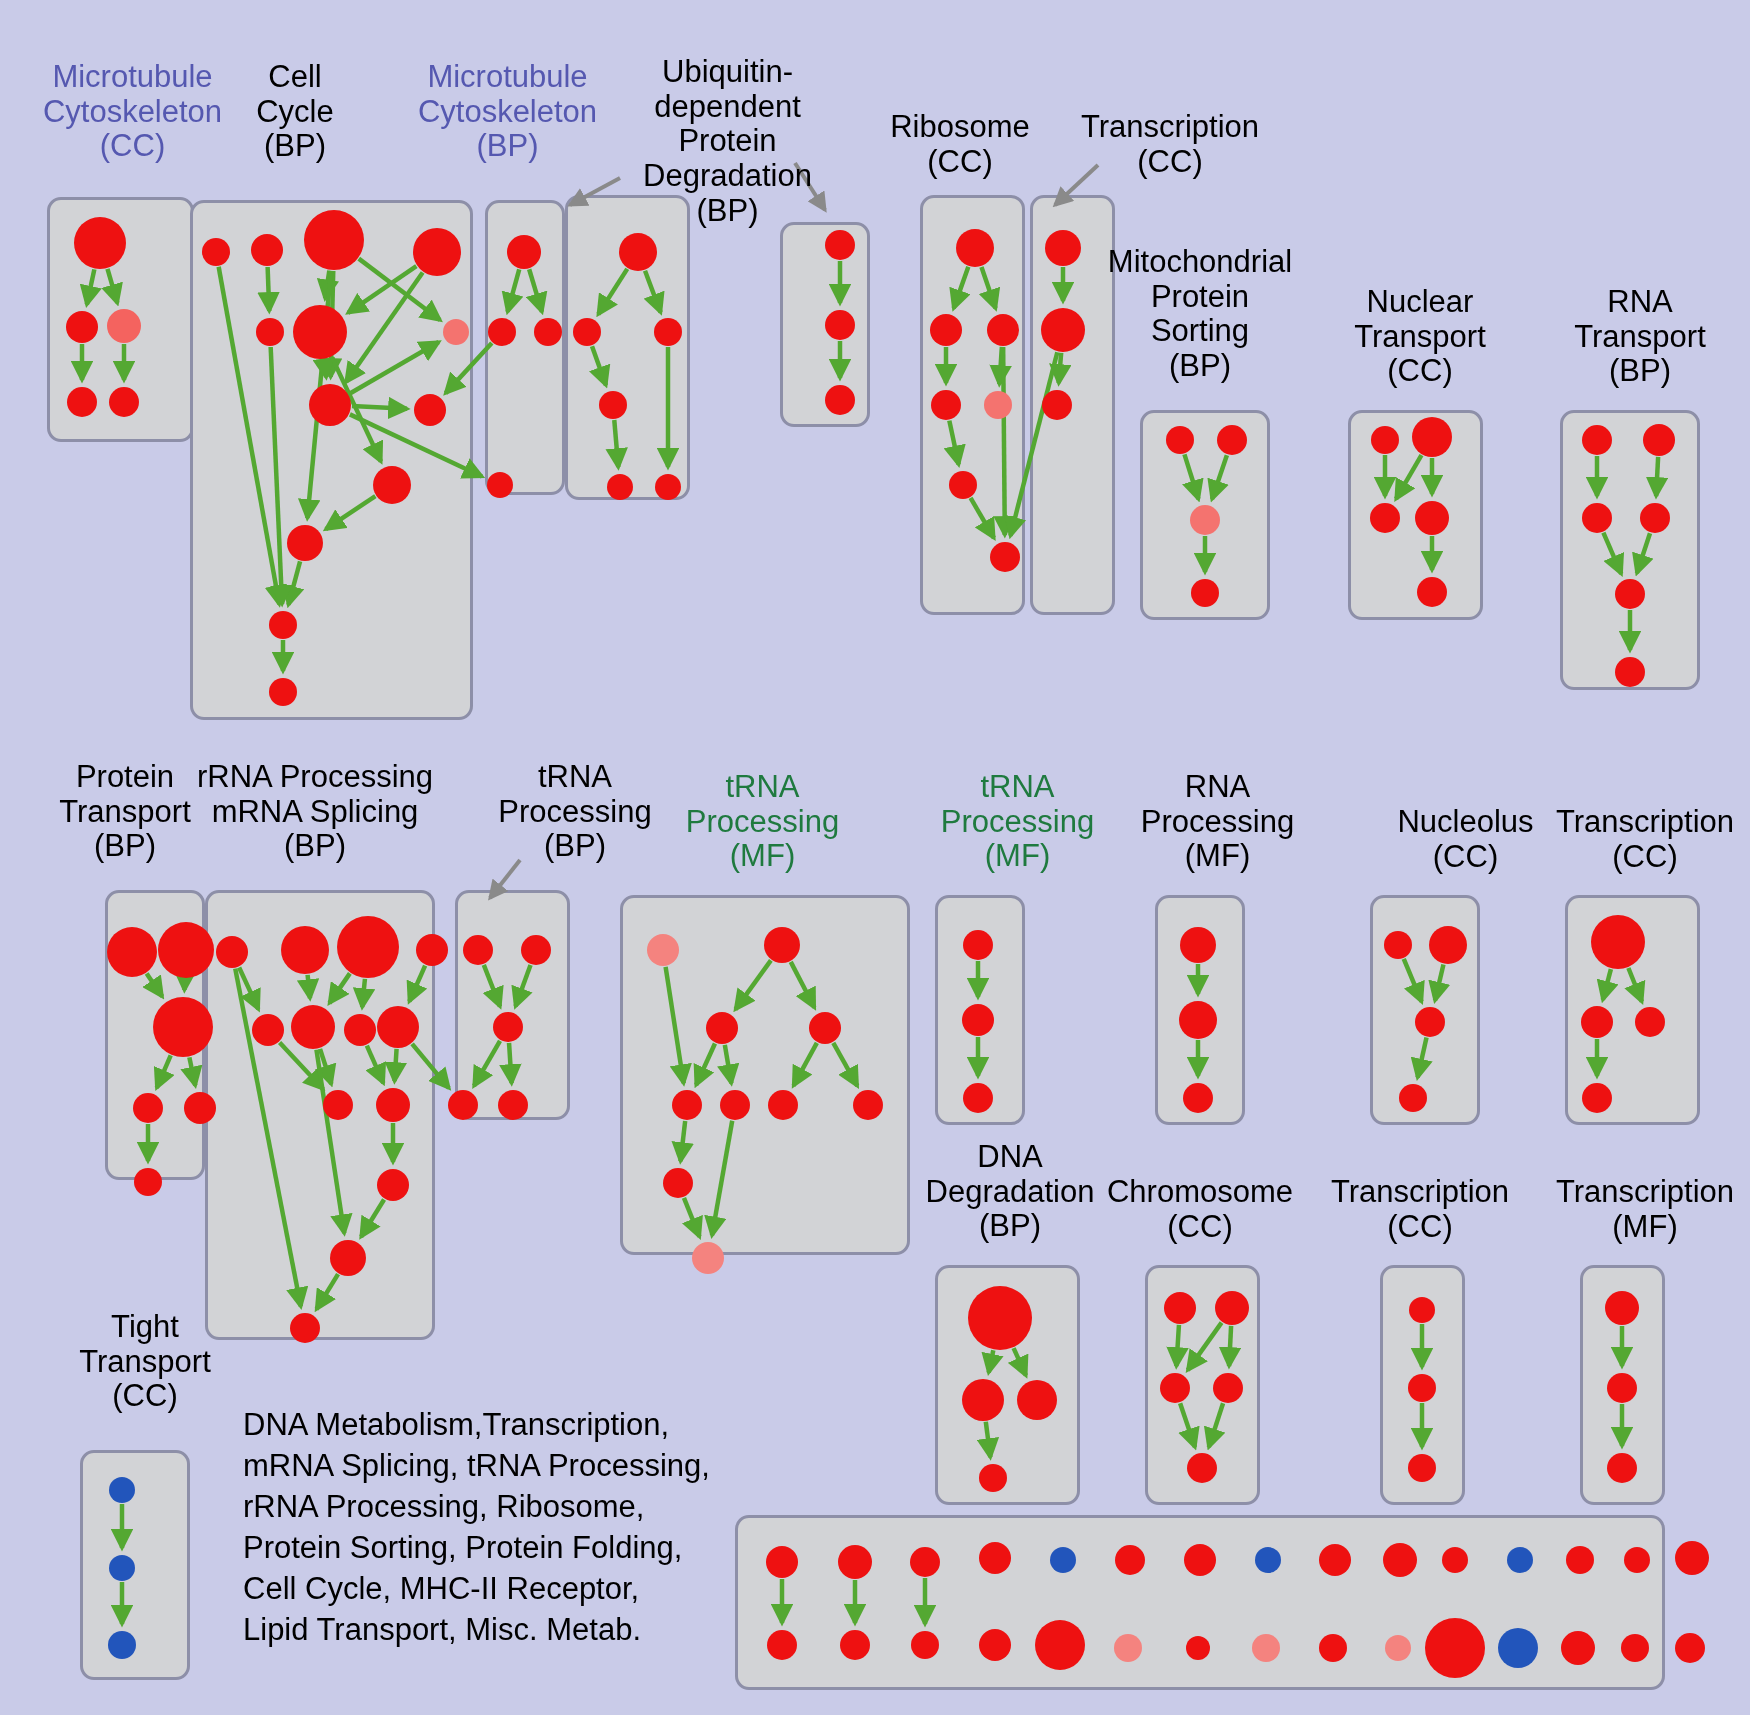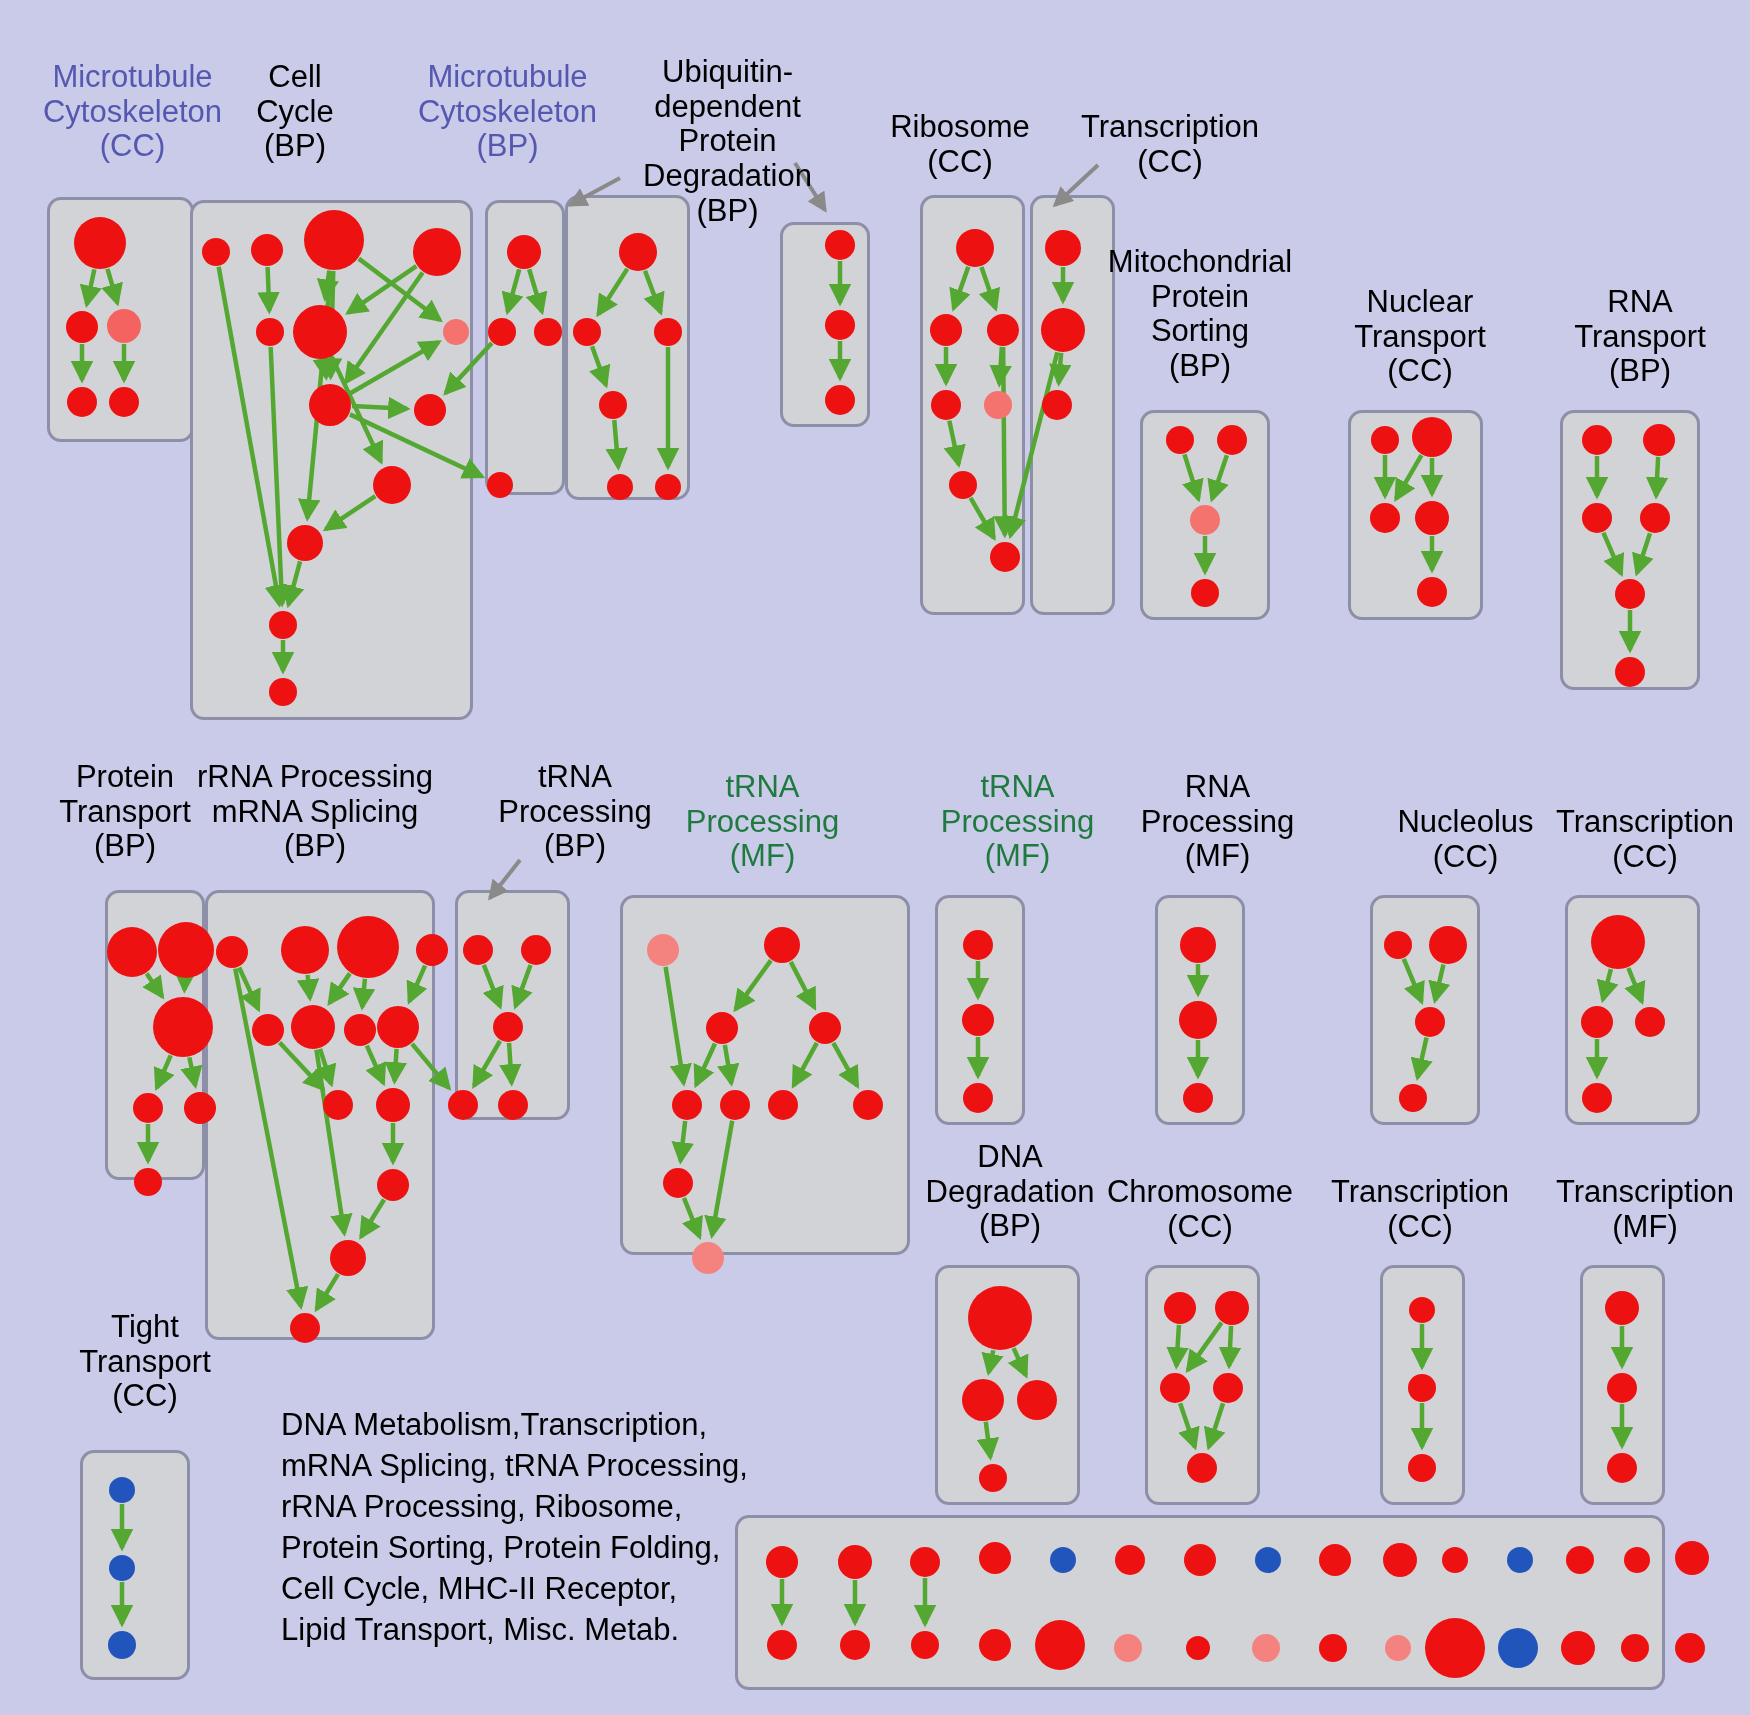--- a/index.html
+++ b/index.html
@@ -97,21 +97,20 @@
   #multilabel {
     position: absolute;
     left: 243px;
     top: 1405px;
     width: 530px;
     font-size: 31px;
     line-height: 1.32;
     color: #000;
     white-space: pre-line;
     text-align: left;
-    margin-left: 38px;
   }
 </style>
 </head>
 <body>
 
 <div id="canvas">
 
   <div id="clusters">
       <div class="cluster" style="left: 47px; top: 197px; width: 147px; height: 245px;"></div>
       <div class="cluster" style="left: 190px; top: 200px; width: 283px; height: 520px;"></div>

